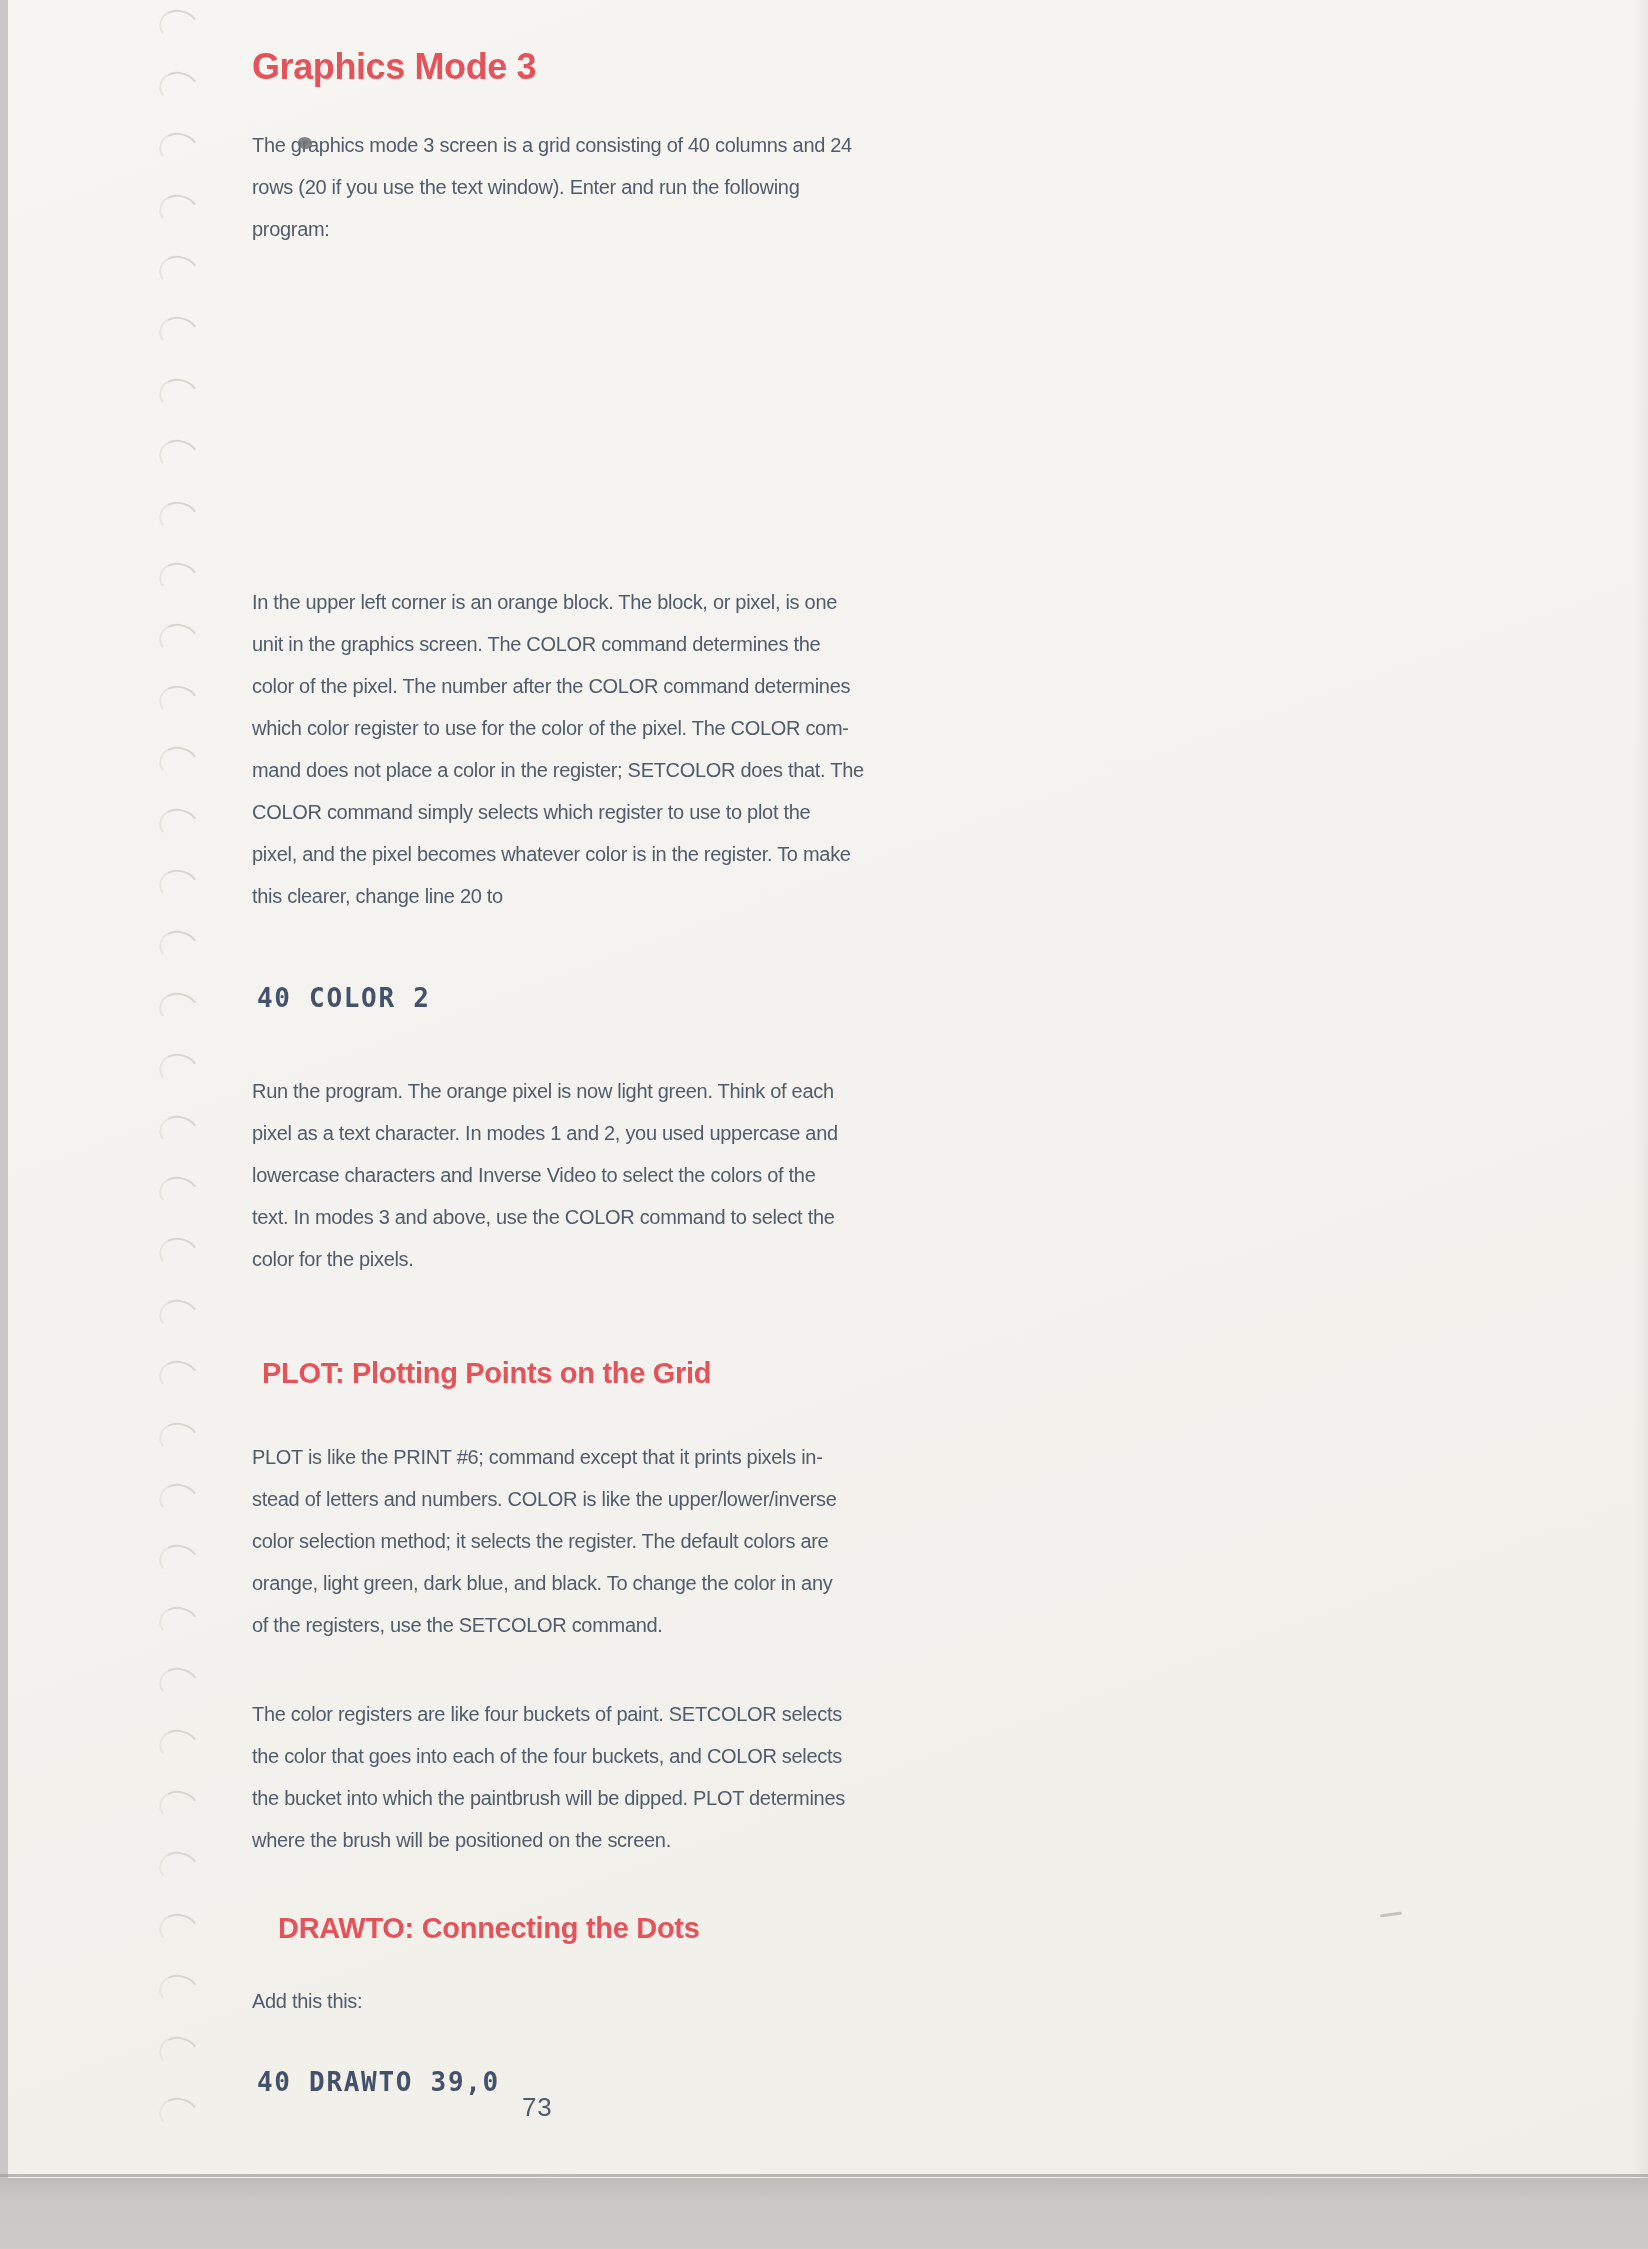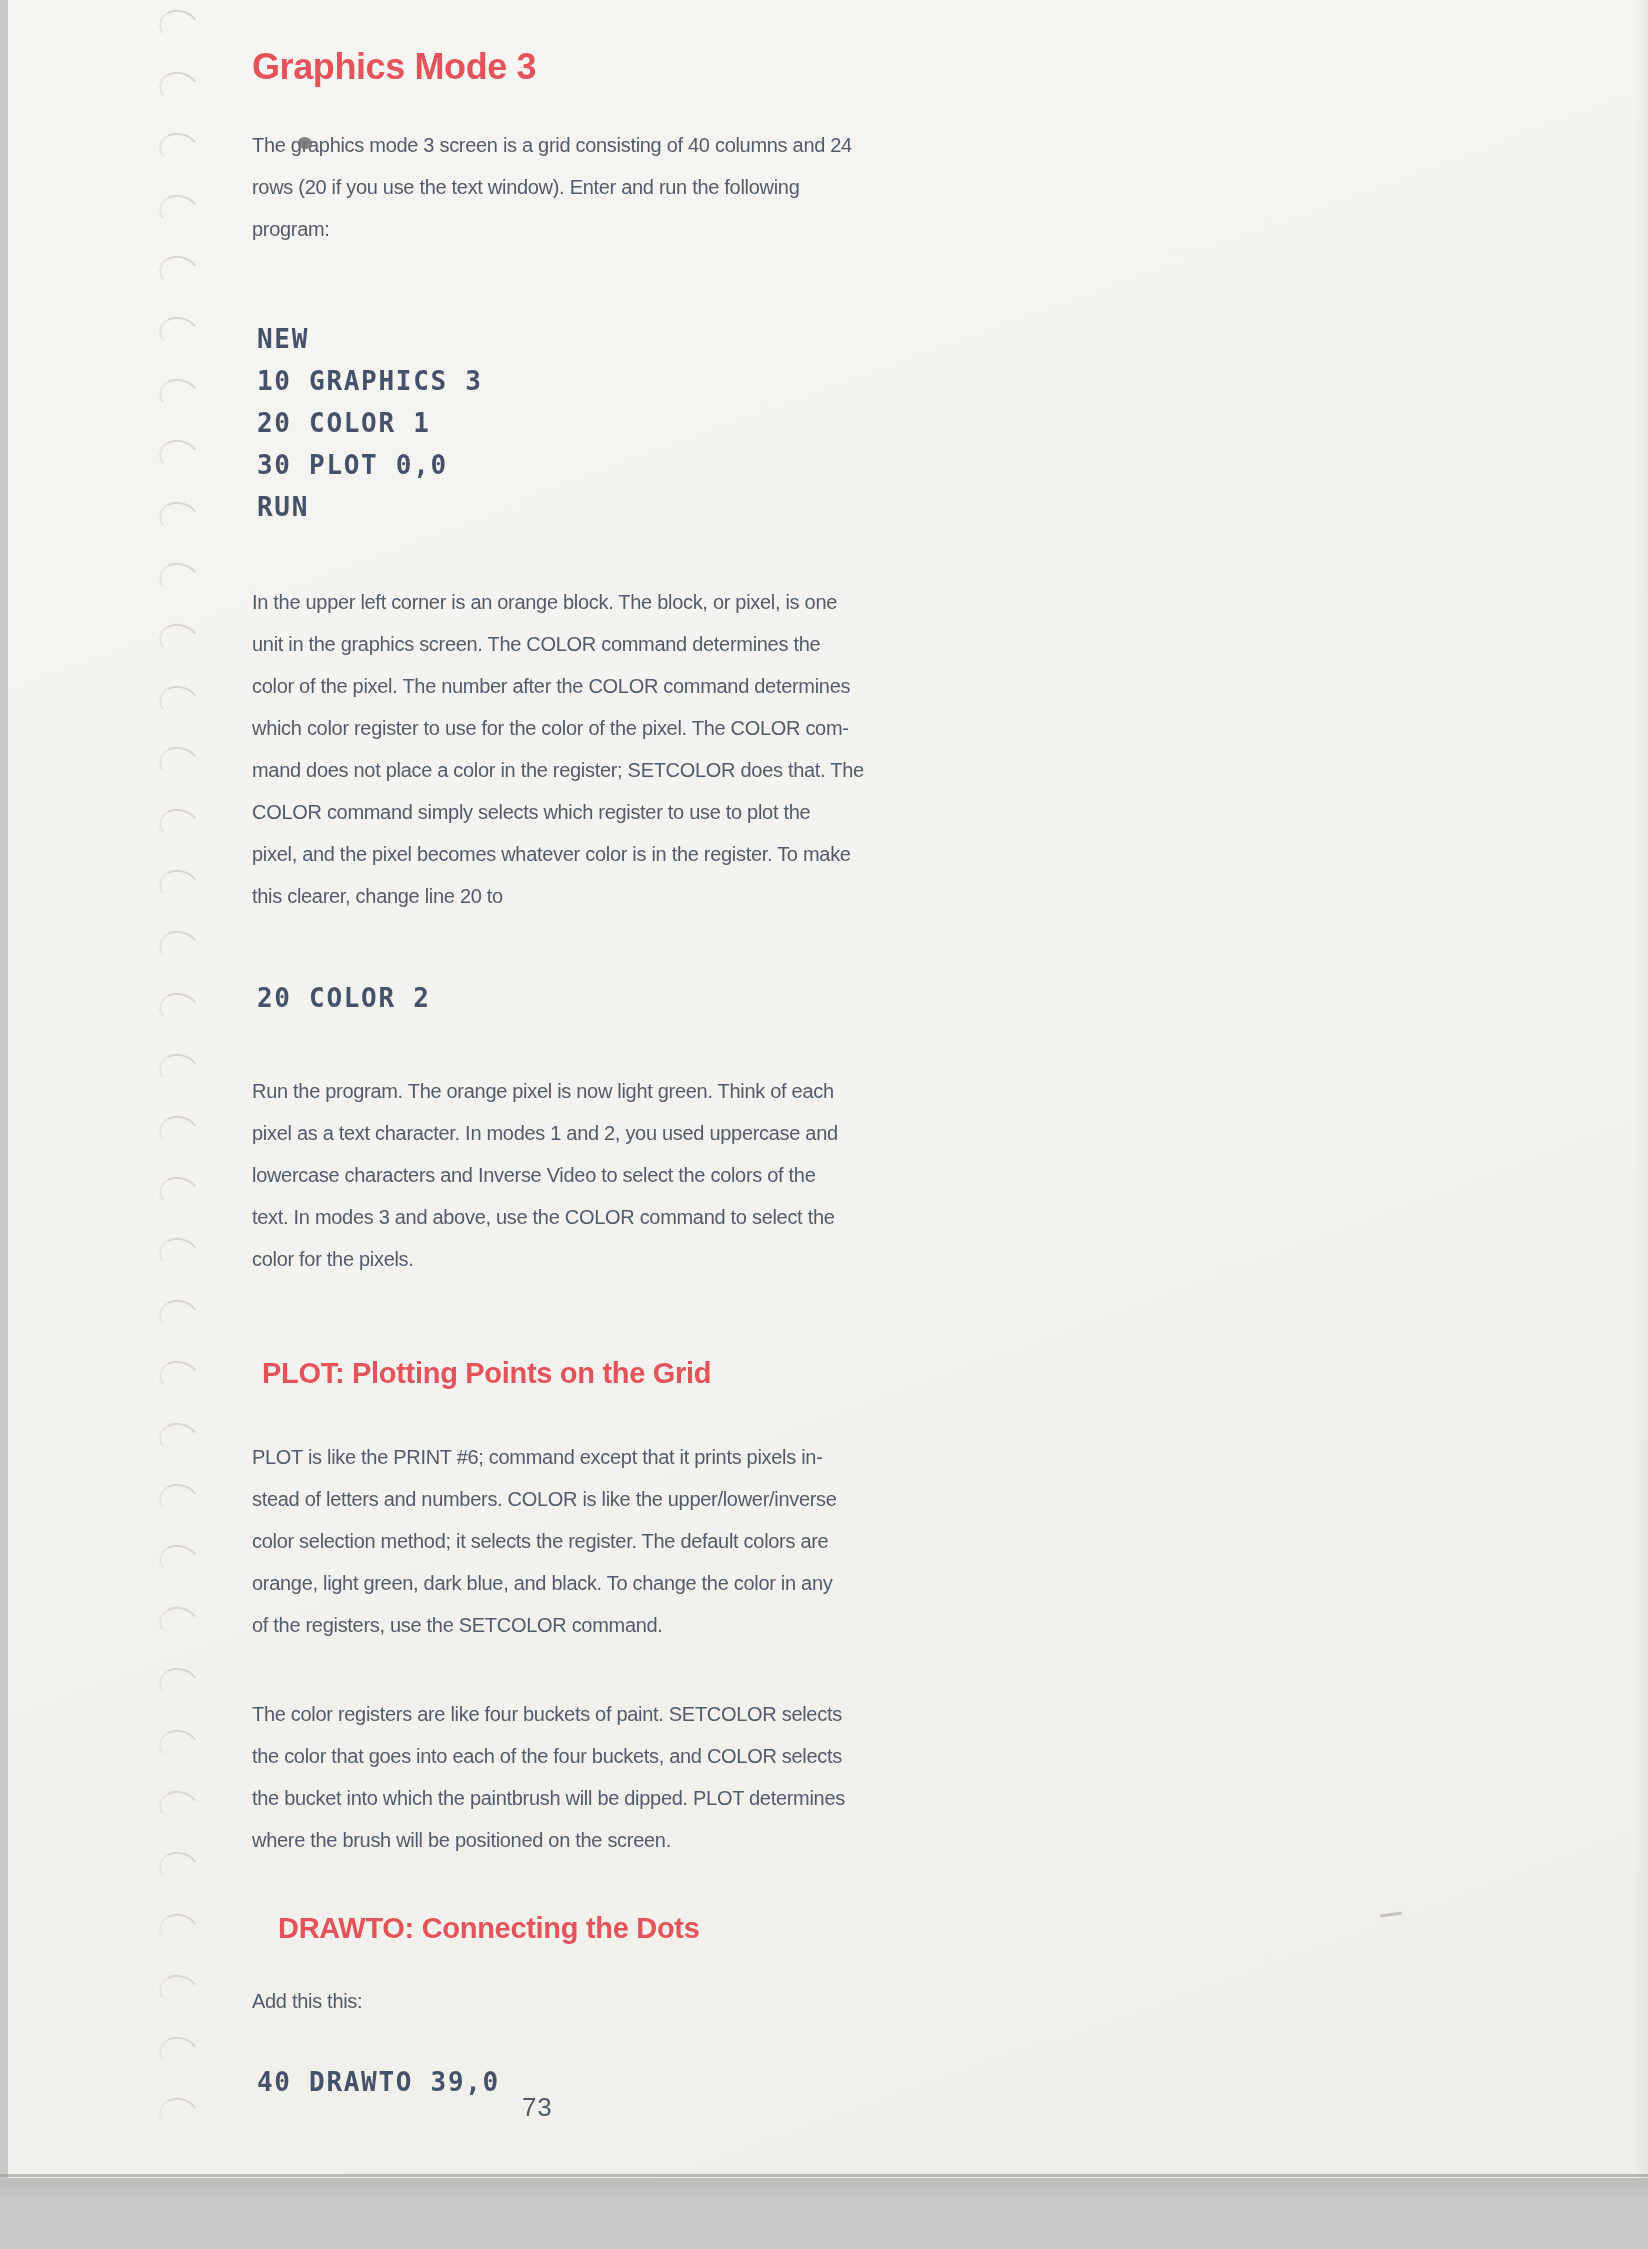--- a/index.html
+++ b/index.html
@@ -112,25 +112,24 @@
         <div class="ring" style="top: 1975px;"></div>
         <div class="ring" style="top: 2037px;"></div>
         <div class="ring" style="top: 2098px;"></div>
       </div>
 
     <div class="h1">Graphics Mode 3</div>
 
     <div class="para" style="top:124px;">The graphics mode 3 screen is a grid consisting of 40 columns and 24<br>rows (20 if you use the text window). Enter and run the following<br>program:</div>
     <div class="ink-blot"></div>
 
-    <div class="code" style="top:318px;">NEW<br>10 GRAPHICS 3<br>20 COLOR 1<br>30 PLOT 0,0<br>RUN</div>
 
     <div class="para" style="top:581px;">In the upper left corner is an orange block. The block, or pixel, is one<br>unit in the graphics screen. The COLOR command determines the<br>color of the pixel. The number after the COLOR command determines<br>which color register to use for the color of the pixel. The COLOR com-<br>mand does not place a color in the register; SETCOLOR does that. The<br>COLOR command simply selects which register to use to plot the<br>pixel, and the pixel becomes whatever color is in the register. To make<br>this clearer, change line 20 to</div>
 
-    <div class="code" style="top:977px;">20 COLOR 2</div>
+    <div class="code" style="top:977px;">40 COLOR 2</div>
 
     <div class="para" style="top:1070px;">Run the program. The orange pixel is now light green. Think of each<br>pixel as a text character. In modes 1 and 2, you used uppercase and<br>lowercase characters and Inverse Video to select the colors of the<br>text. In modes 3 and above, use the COLOR command to select the<br>color for the pixels.</div>
 
     <div class="h2" style="left:254px;top:1357px;">PLOT: Plotting Points on the Grid</div>
 
     <div class="para" style="top:1436px;">PLOT is like the PRINT #6; command except that it prints pixels in-<br>stead of letters and numbers. COLOR is like the upper/lower/inverse<br>color selection method; it selects the register. The default colors are<br>orange, light green, dark blue, and black. To change the color in any<br>of the registers, use the SETCOLOR command.</div>
 
     <div class="para" style="top:1693px;">The color registers are like four buckets of paint. SETCOLOR selects<br>the color that goes into each of the four buckets, and COLOR selects<br>the bucket into which the paintbrush will be dipped. PLOT determines<br>where the brush will be positioned on the screen.</div>
 
     <div class="h2" style="left:270px;top:1912px;">DRAWTO: Connecting the Dots</div>

